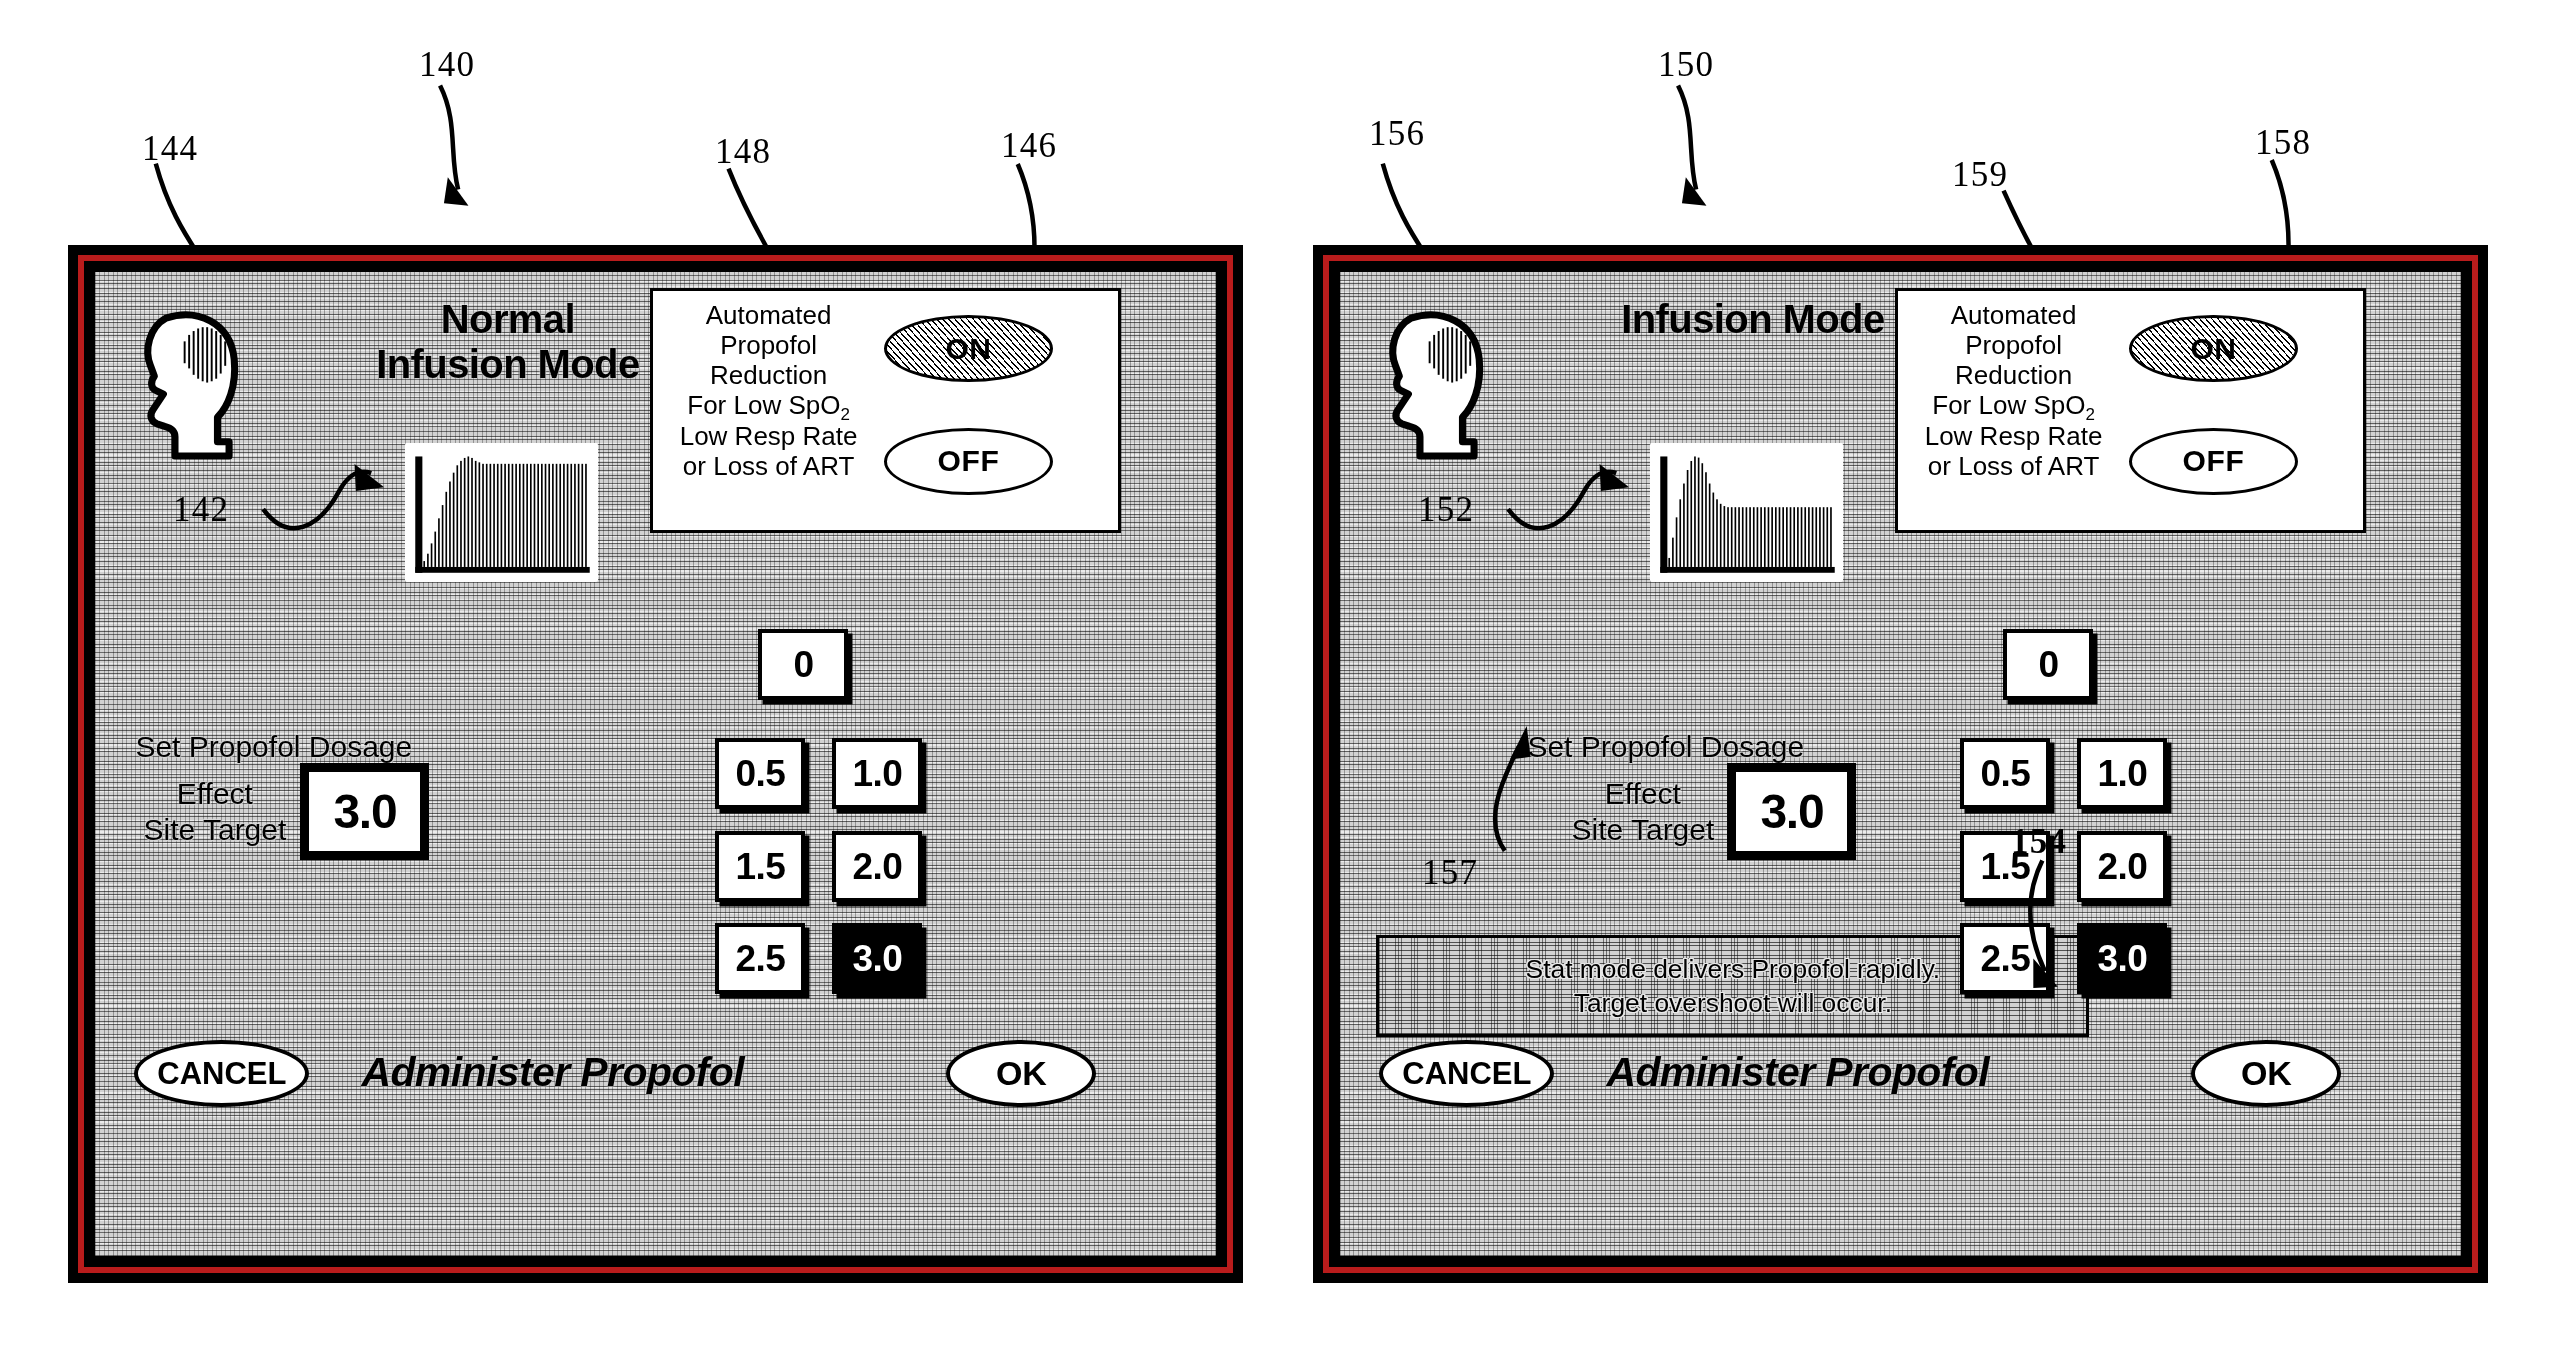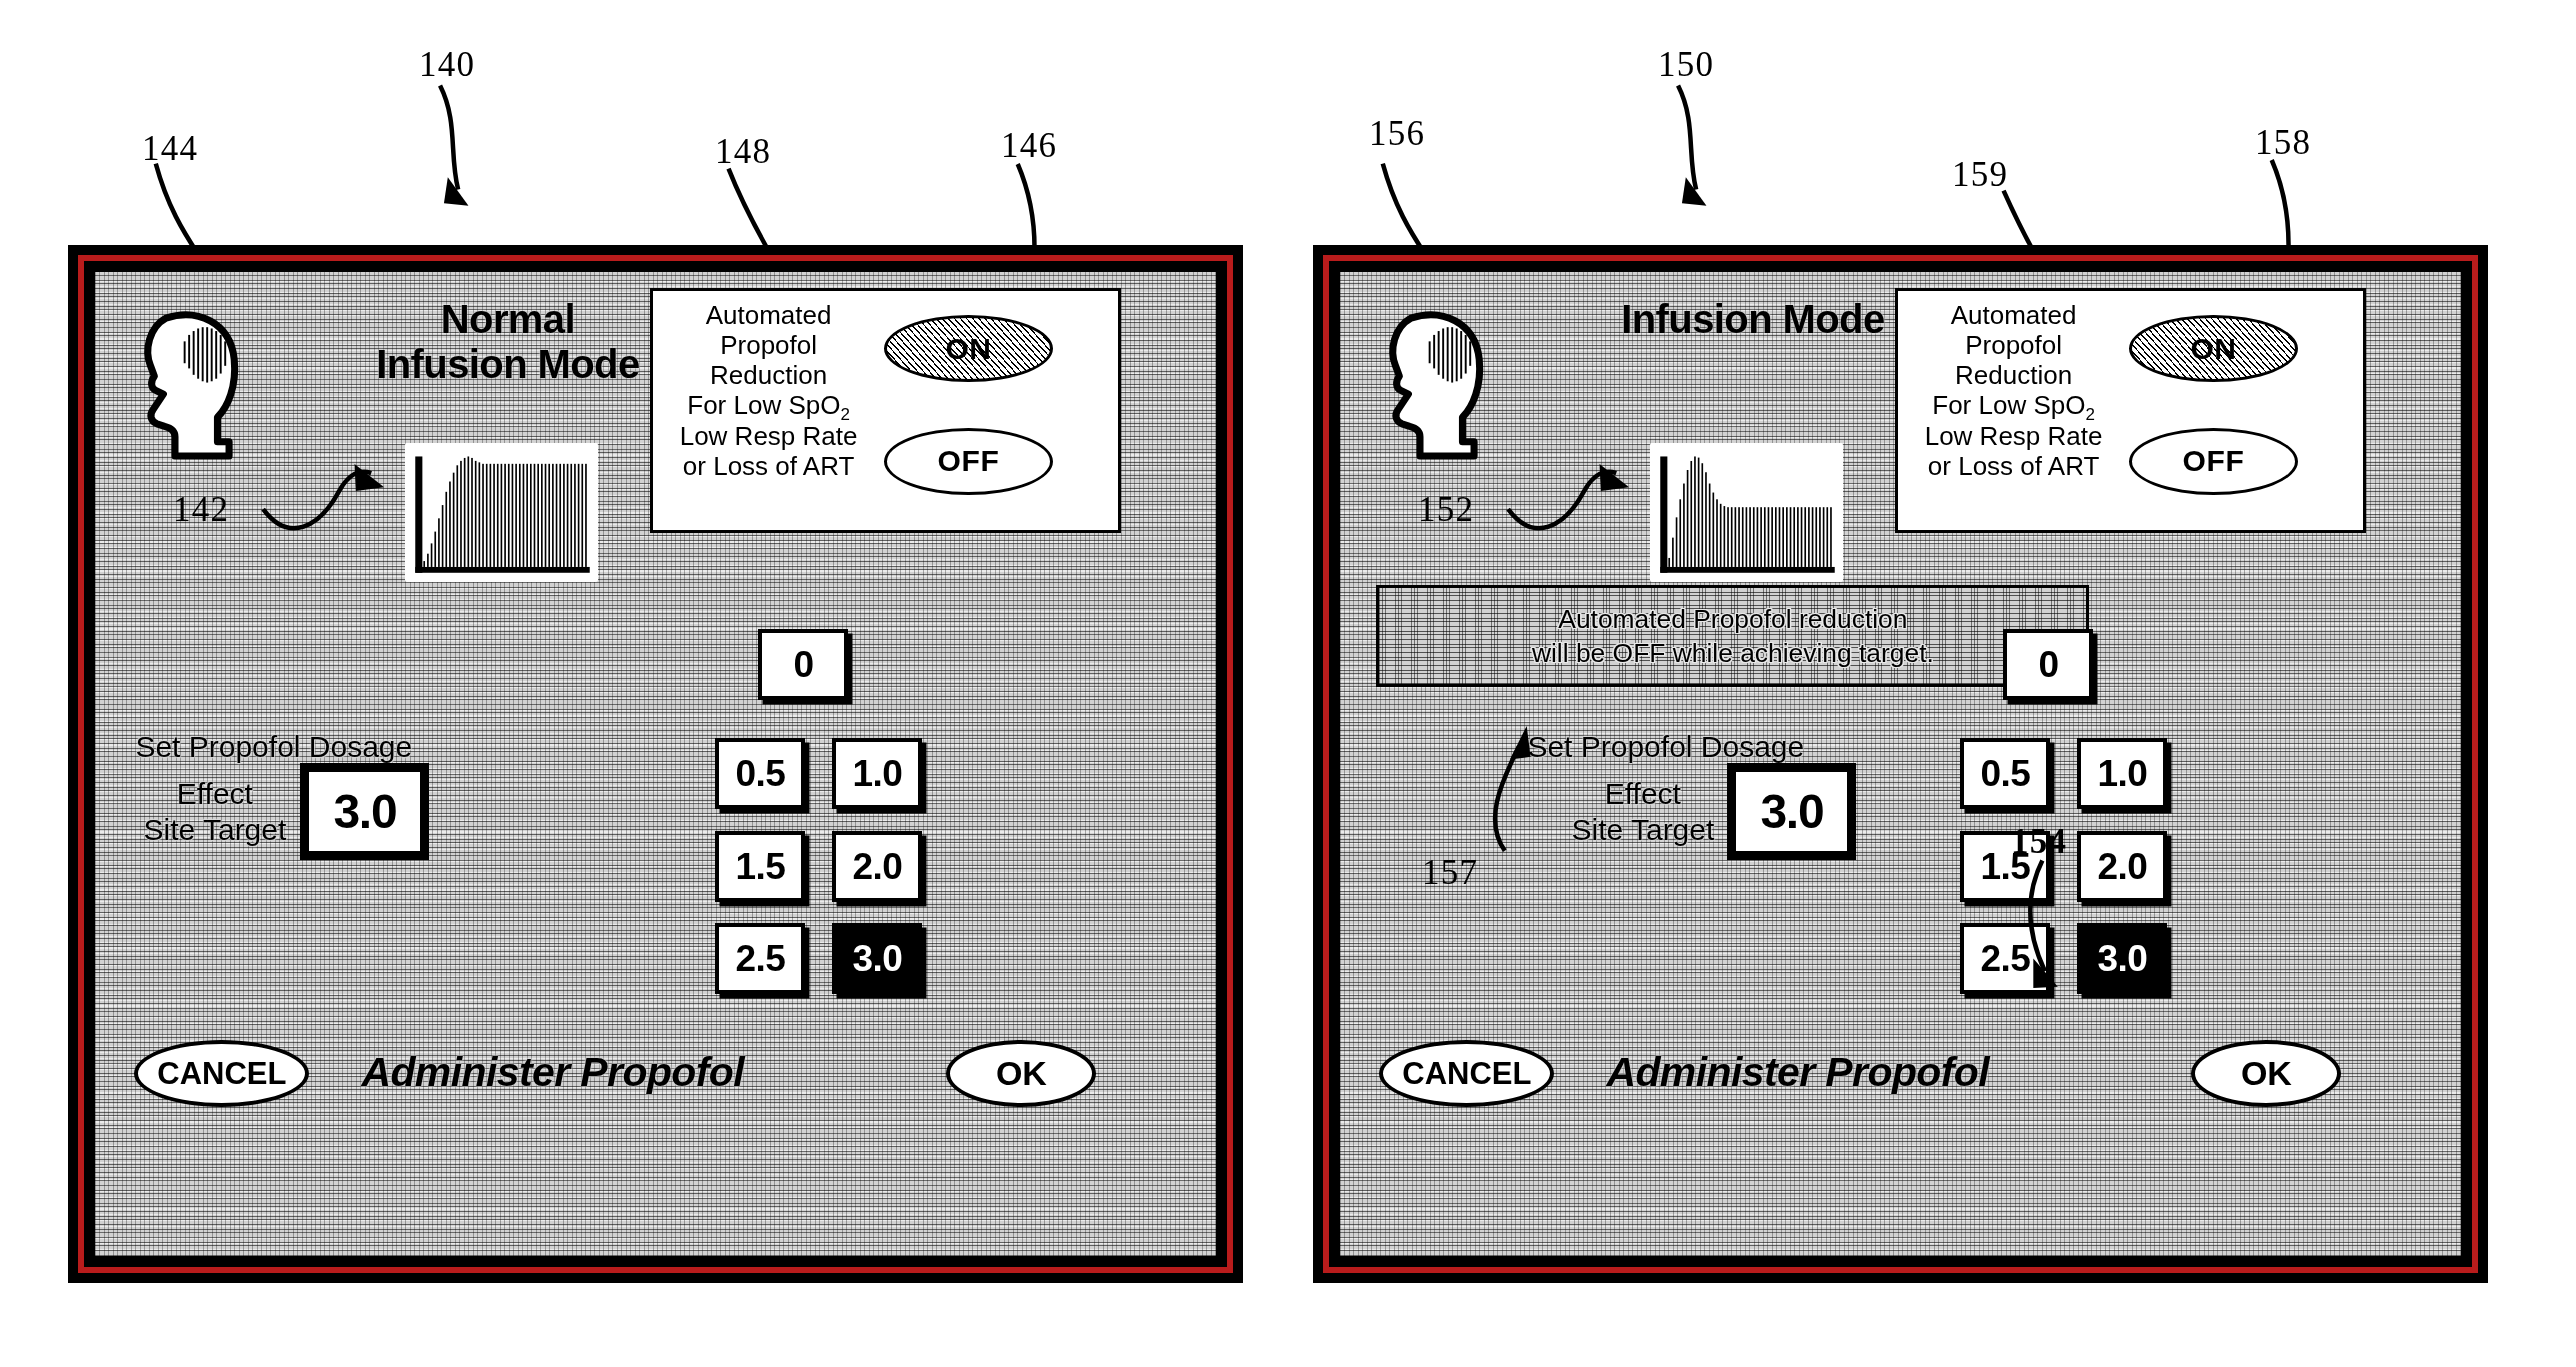--- a/index.html
+++ b/index.html
@@ -457,35 +457,35 @@
         <div class="apr-toggles">
           <div class="oval on" style="left:11.6px;top:24.5px;width:169px;height:67px;">
             <span><b>ON</b></span>
           </div>
           <div class="oval" style="left:11.6px;top:137px;width:169px;height:67px;">
             <span>OFF</span>
           </div>
         </div>
       </div>
 
-      <div class="msg" style="left:36px;top:313px;width:713px;height:102px;">
-        <span class="ln">Automated Propofol reduction</span>
-        <span class="ln">will be OFF while achieving target.</span>
-      </div>
 
       <div class="scr-label" style="left:187px;top:458px;">Set Propofol Dosage</div>
 
       <div class="scr-label two" style="left:222px;top:504px;width:161px;">
         <span>Effect</span><br>
         <span>Site Target</span>
       </div>
       <div class="est-box" style="left:387px;top:491px;width:129px;height:97px;">
         <div class="inner">3.0</div>
       </div>
 
+      <div class="msg" style="left:36px;top:663px;width:713px;height:102px;">
+        <span class="ln">Stat mode delivers Propofol rapidly.</span>
+        <span class="ln">Target overshoot will occur.</span>
+      </div>
 
       <div class="dose-btn" style="left:663px;top:357px;width:90px;height:71px;">0</div>
       <div class="dose-btn" style="left:620px;top:466px;width:90px;height:71px;">0.5</div>
       <div class="dose-btn" style="left:737px;top:466px;width:90px;height:71px;">1.0</div>
       <div class="dose-btn" style="left:620px;top:559px;width:90px;height:71px;">1.5</div>
       <div class="dose-btn" style="left:737px;top:559px;width:90px;height:71px;">2.0</div>
       <div class="dose-btn" style="left:620px;top:651px;width:90px;height:71px;">2.5</div>
       <div class="dose-btn selected" style="left:737px;top:651px;width:90px;height:71px;">3.0</div>
 
       <div class="pill" style="left:39px;top:768px;width:175px;height:67px;font-size:31px;">CANCEL</div>

